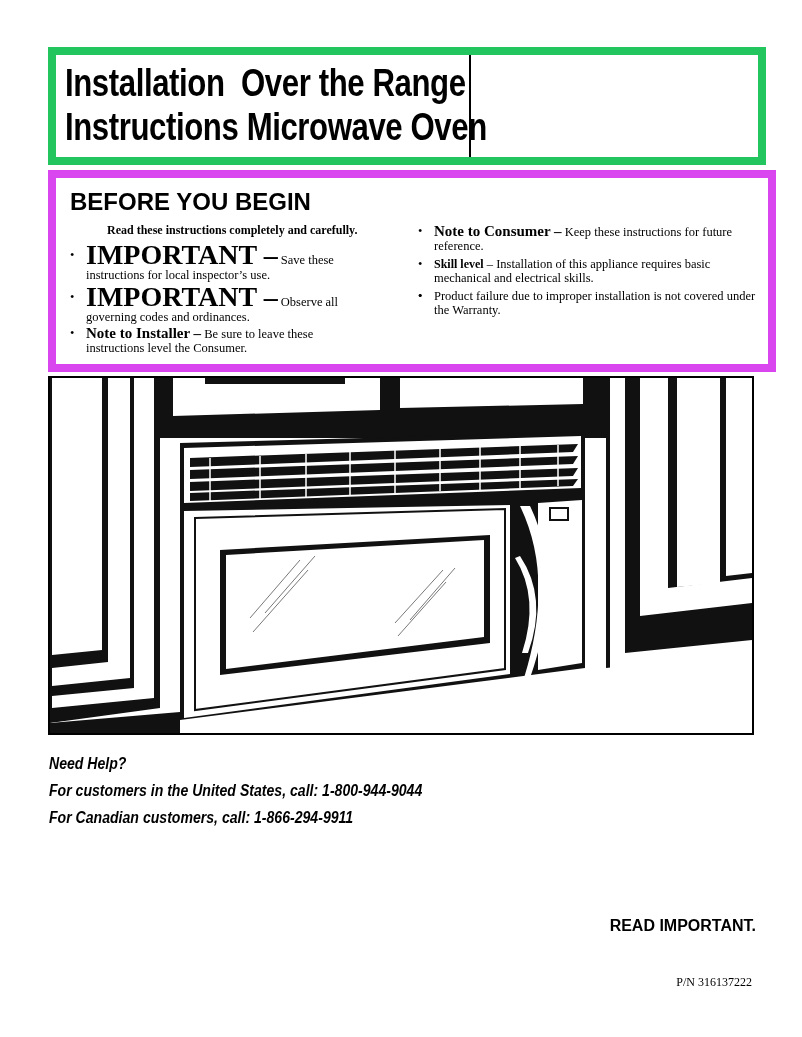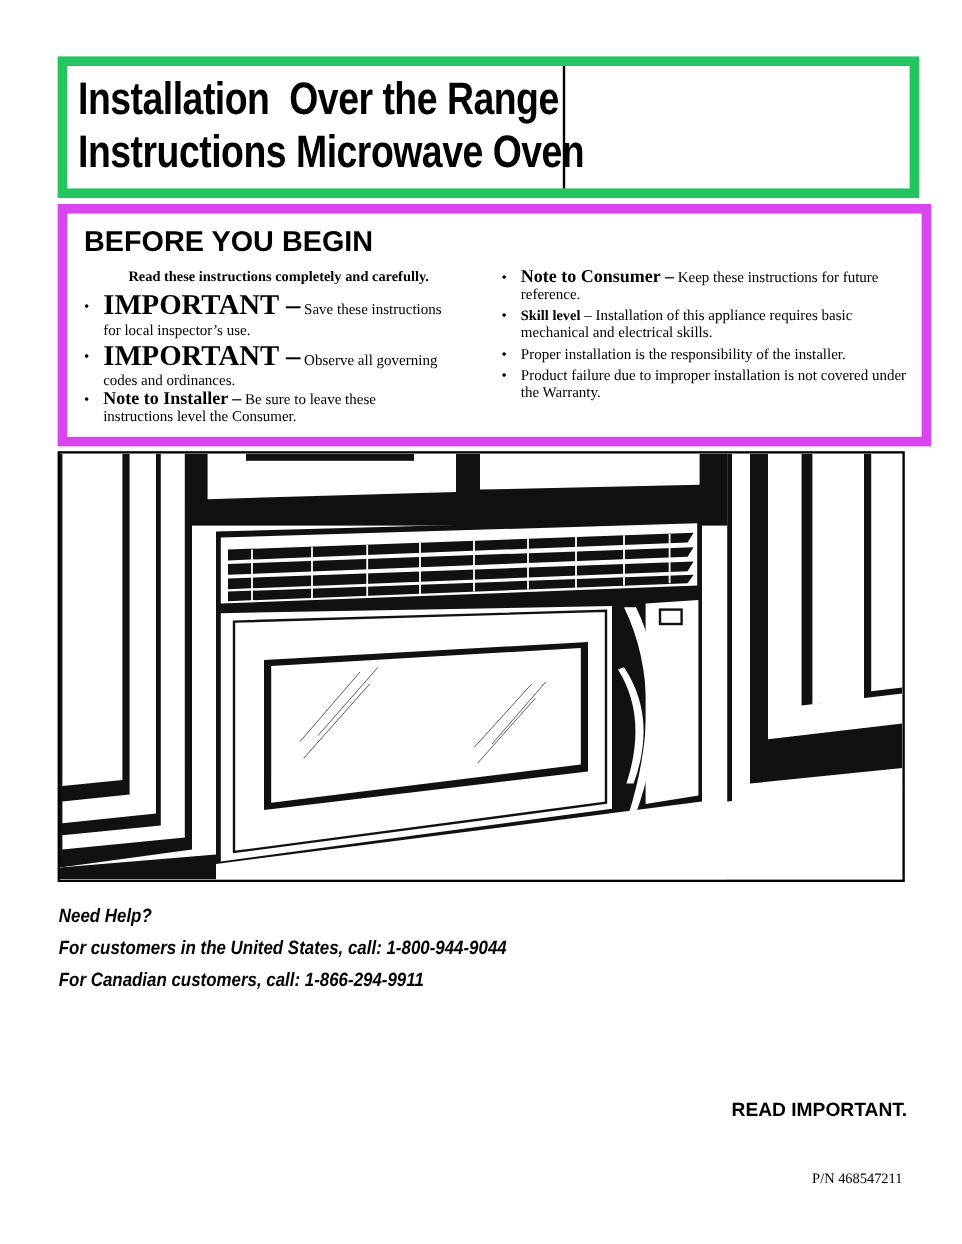--- a/index.html
+++ b/index.html
@@ -7,21 +7,21 @@
     .title-box { position:absolute; left:48px; top:47px; width:702px; height:102px; border:8px solid #22c55e; }
     .title-divider { position:absolute; left:413px; top:0; width:2px; height:102px; background:#000; }
     .title-text { position:absolute; left:9px; top:6px; font-family:"Liberation Sans", sans-serif; font-weight:bold; font-size:38px; line-height:44px; letter-spacing:-0.5px; transform:scaleX(0.82); transform-origin:left top; white-space:nowrap; }
     .byb-box { position:absolute; left:48px; top:170px; width:702px; height:186px; border:8px solid #d946ef;padding-left:10px; }
     .byb-title { position:absolute; left:14px; top:10px; font-family:"Liberation Sans", sans-serif; font-weight:bold; font-size:24px; }
     .byb-sub { position:absolute; left:14px; top:45px; font-family:"Liberation Serif", serif; font-weight:bold; font-size:12px;margin-left:37px; }
     .col-left { position:absolute; left:14px; top:62px; width:300px; font-family:"Liberation Serif", serif; font-size:12.5px; line-height:14px; }
     .col-right { position:absolute; left:362px; top:46px; width:340px; font-family:"Liberation Serif", serif; font-size:12.5px; line-height:14px; }
     .item { position:relative; padding-left:16px; margin-bottom:2px; }
     .item .bullet { position:absolute; left:0; top:0; }
-    .big { font-size:24px; font-weight:bold; line-height:26px; }
+    .big { font-size:28px; font-weight:bold; line-height:26px; }
     .med { font-size:15px; font-weight:bold;margin-top:41px; }
     .smb { font-weight:bold; font-size:12px; }
     .illus { position:absolute; left:48px; top:376px; width:702px; height:355px; border:2px solid #000; overflow:hidden; }
     .help { position:absolute; left:49px; top:750px; font-family:"Liberation Sans", sans-serif; font-weight:bold; font-style:italic; font-size:16px; line-height:27px; transform:scaleX(0.88); transform-origin:left top; white-space:nowrap; }
     .read { position:absolute; right:46px; top:913px; text-align:right; font-family:"Liberation Sans", sans-serif; font-weight:bold; font-size:16px; line-height:25px; }
     .pn { position:absolute; right:50px; top:975px; font-family:"Liberation Serif", serif; font-size:12px; }
   </style>
 </head>
 <body>
 
@@ -54,21 +54,20 @@
     <div class="item" style="margin-bottom:4px">
       <span class="bullet">•</span>
       <span class="med">Note to Consumer –</span><span> Keep these instructions for future reference.</span>
     </div>
     <div class="item" style="margin-bottom:4px">
       <span class="bullet">•</span>
       <span class="smb">Skill level</span><span> – Installation of this appliance requires basic mechanical and electrical skills.</span>
     </div>
     <div class="item" style="margin-bottom:4px">
       <span class="bullet">•</span>
-      <span>Proper installation is the responsibility of the installer.</span>
     </div>
     <div class="item">
       <span class="bullet">•</span>
       <span>Product failure due to improper installation is not covered under the Warranty.</span>
     </div>
   </div>
 </div>
 
 <div class="illus">
   <svg width="702" height="355" viewBox="0 0 702 355">
@@ -139,13 +138,13 @@
 <div class="help">
   <div>Need Help?</div>
   <div>For customers in the United States, call: 1-800-944-9044</div>
   <div>For Canadian customers, call: 1-866-294-9911</div>
 </div>
 
 <div class="read">
   <div>READ IMPORTANT.</div>
 </div>
 
-<div class="pn">P/N 468547211</div>
+<div class="pn">P/N 316137222</div>
 
 </body></html>

